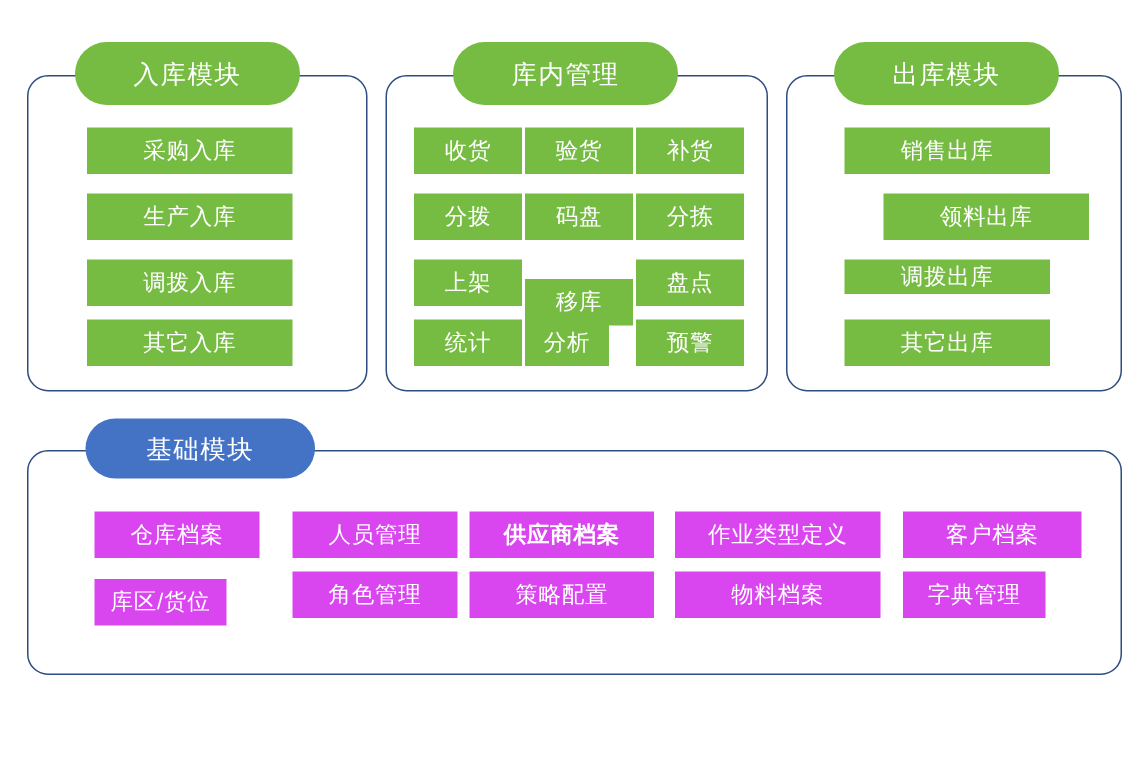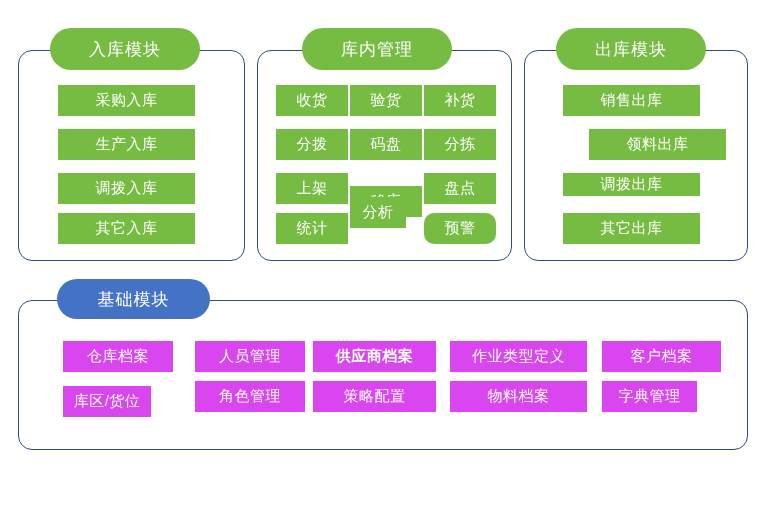--- a/index.html
+++ b/index.html
@@ -120,24 +120,24 @@
   <div class="chip chip-green small" style="left:350px; top:173px; width:72px; height:31px;margin-top:13px;">
     <span>移库</span>
   </div>
   <div class="chip chip-green small" style="left:424px; top:173px; width:72px; height:31px;">
     <span>盘点</span>
   </div>
 
   <div class="chip chip-green small" style="left:276px; top:213px; width:72px; height:31px;">
     <span>统计</span>
   </div>
-  <div class="chip chip-green small" style="left:350px; top:197px; width:56px; height:31px;">
+  <div class="chip chip-green small" style="left:350px; top:213px; width:56px; height:31px;">
     <span>分析</span>
   </div>
-  <div class="chip chip-green small" style="left:424px; top:213px; width:72px; height:31px;border-radius:10px;">
+  <div class="chip chip-green small" style="left:424px; top:213px; width:72px; height:31px;">
     <span>预警</span>
   </div>
 
   <div class="group-box" style="left:524px; top:50px; width:224px; height:211px;"></div>
 
   <div class="group-pill pill-green" style="left:556px; top:28px; width:150px; height:42px;">
     <span>出库模块</span>
   </div>
 
   <div class="chip chip-green" style="left:563px; top:85px; width:137px; height:31px;">

